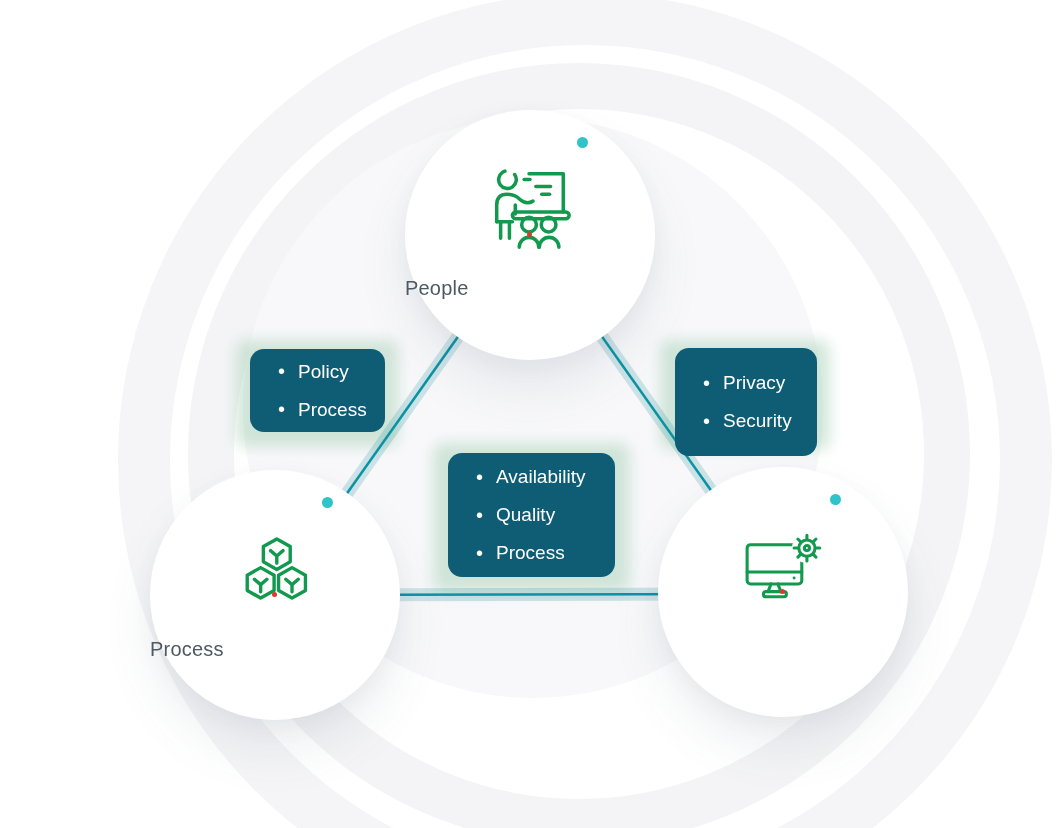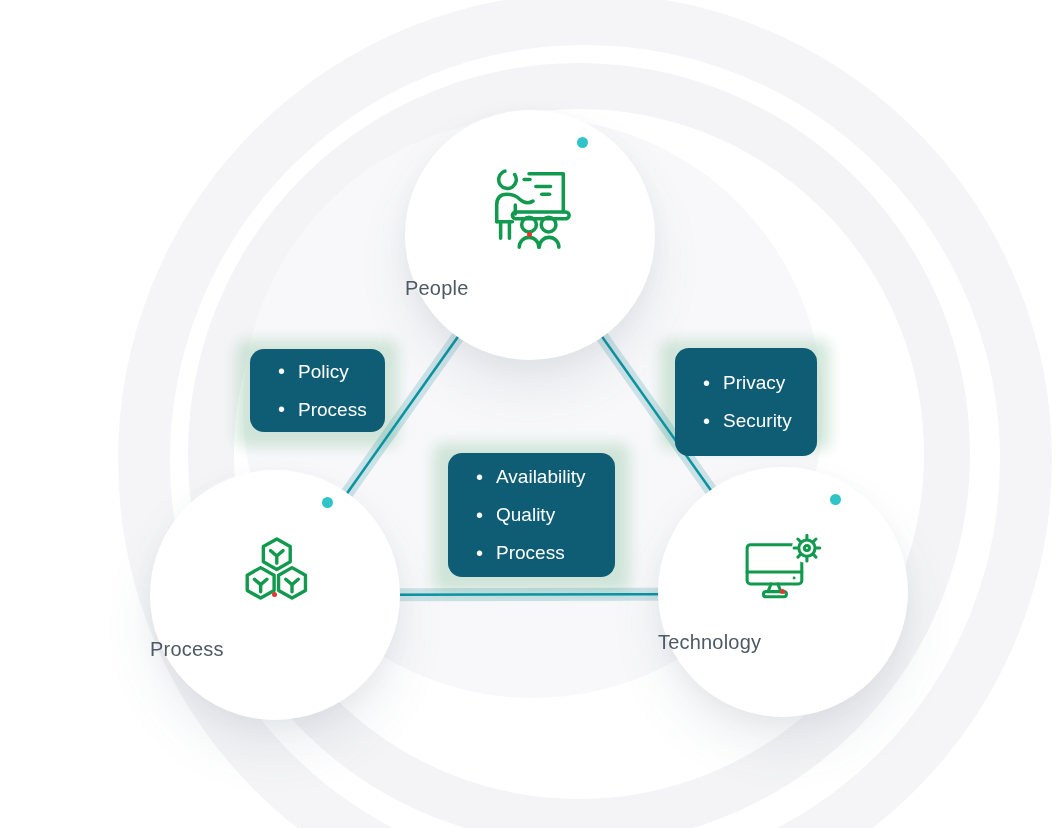--- a/index.html
+++ b/index.html
@@ -179,20 +179,19 @@
           <rect x="25" y="71" width="27" height="6" rx="3"></rect>
           <circle cx="76" cy="20" r="17.5" fill="#ffffff" stroke="none"></circle>
           <path d="M86 20 h5 M76 30 v5 M66 20 h-5 M76 10 v-5
                    M83.1 27.1 l3.5 3.5 M68.9 27.1 l-3.5 3.5
                    M68.9 12.9 l-3.5 -3.5 M83.1 12.9 l3.5 -3.5"></path>
           <circle cx="76" cy="20" r="9.5"></circle>
           <circle cx="76" cy="20" r="3"></circle>
         </g>
       </svg>
     </div>
-    <div class="node-label">Technology</div>
   </div>
 
   <span class="vertex vertex-people"></span>
   <span class="vertex vertex-process"></span>
   <span class="vertex vertex-technology"></span>
 
 </div>
 
 </body></html>

